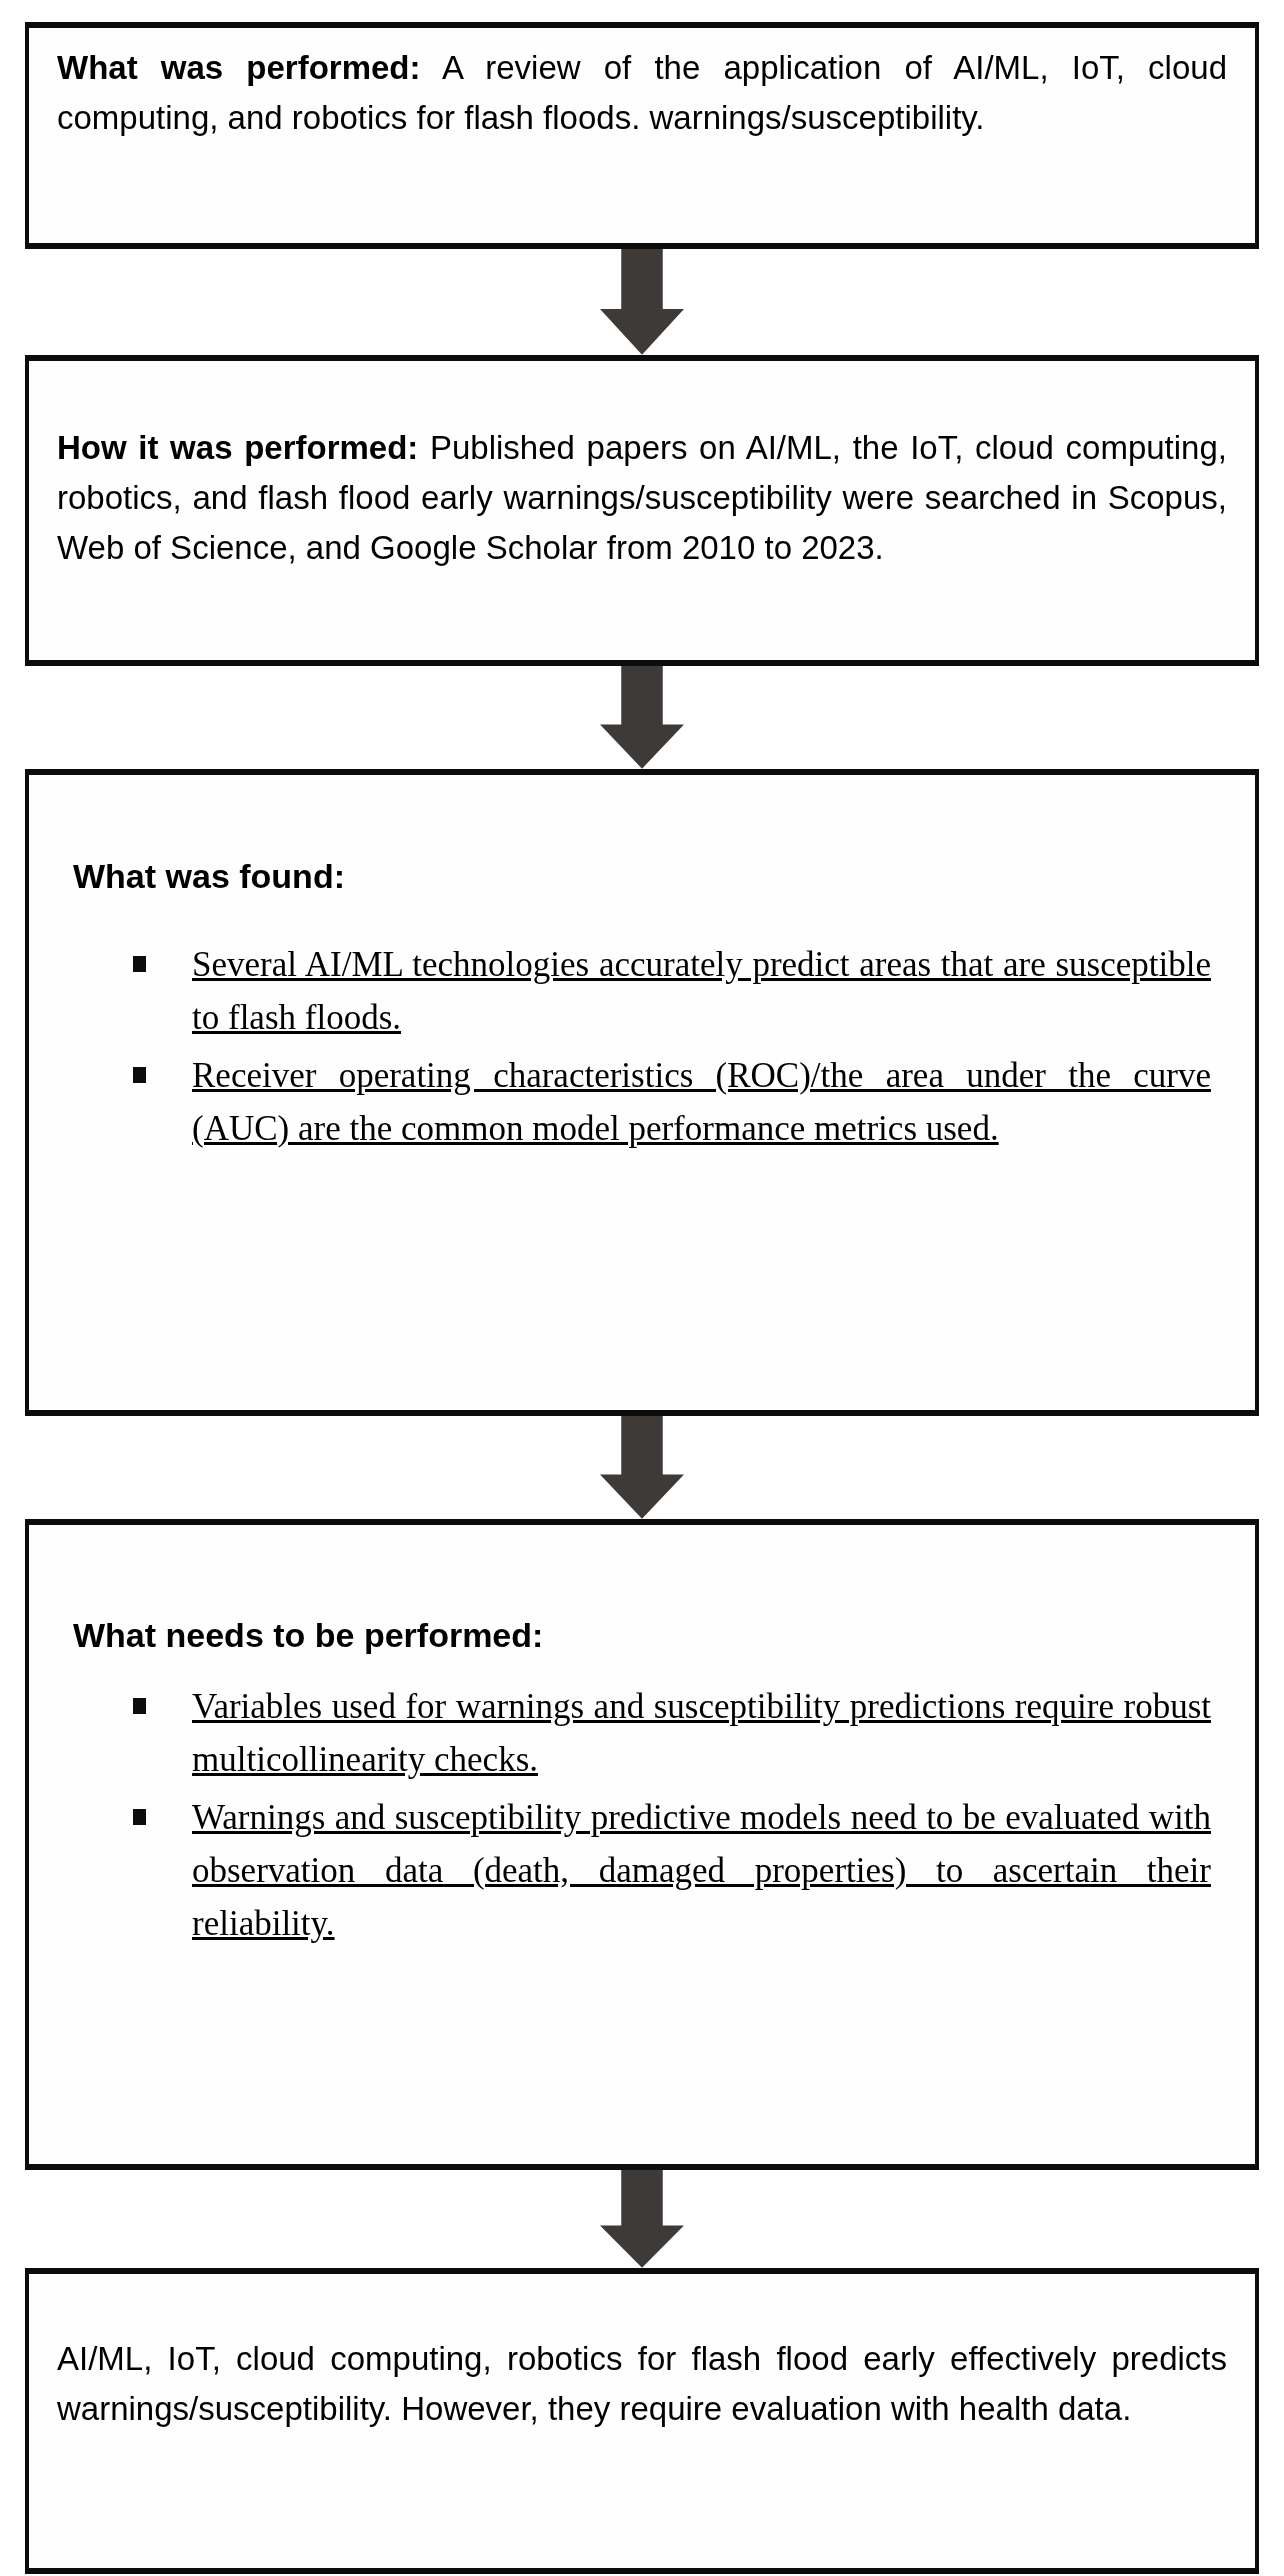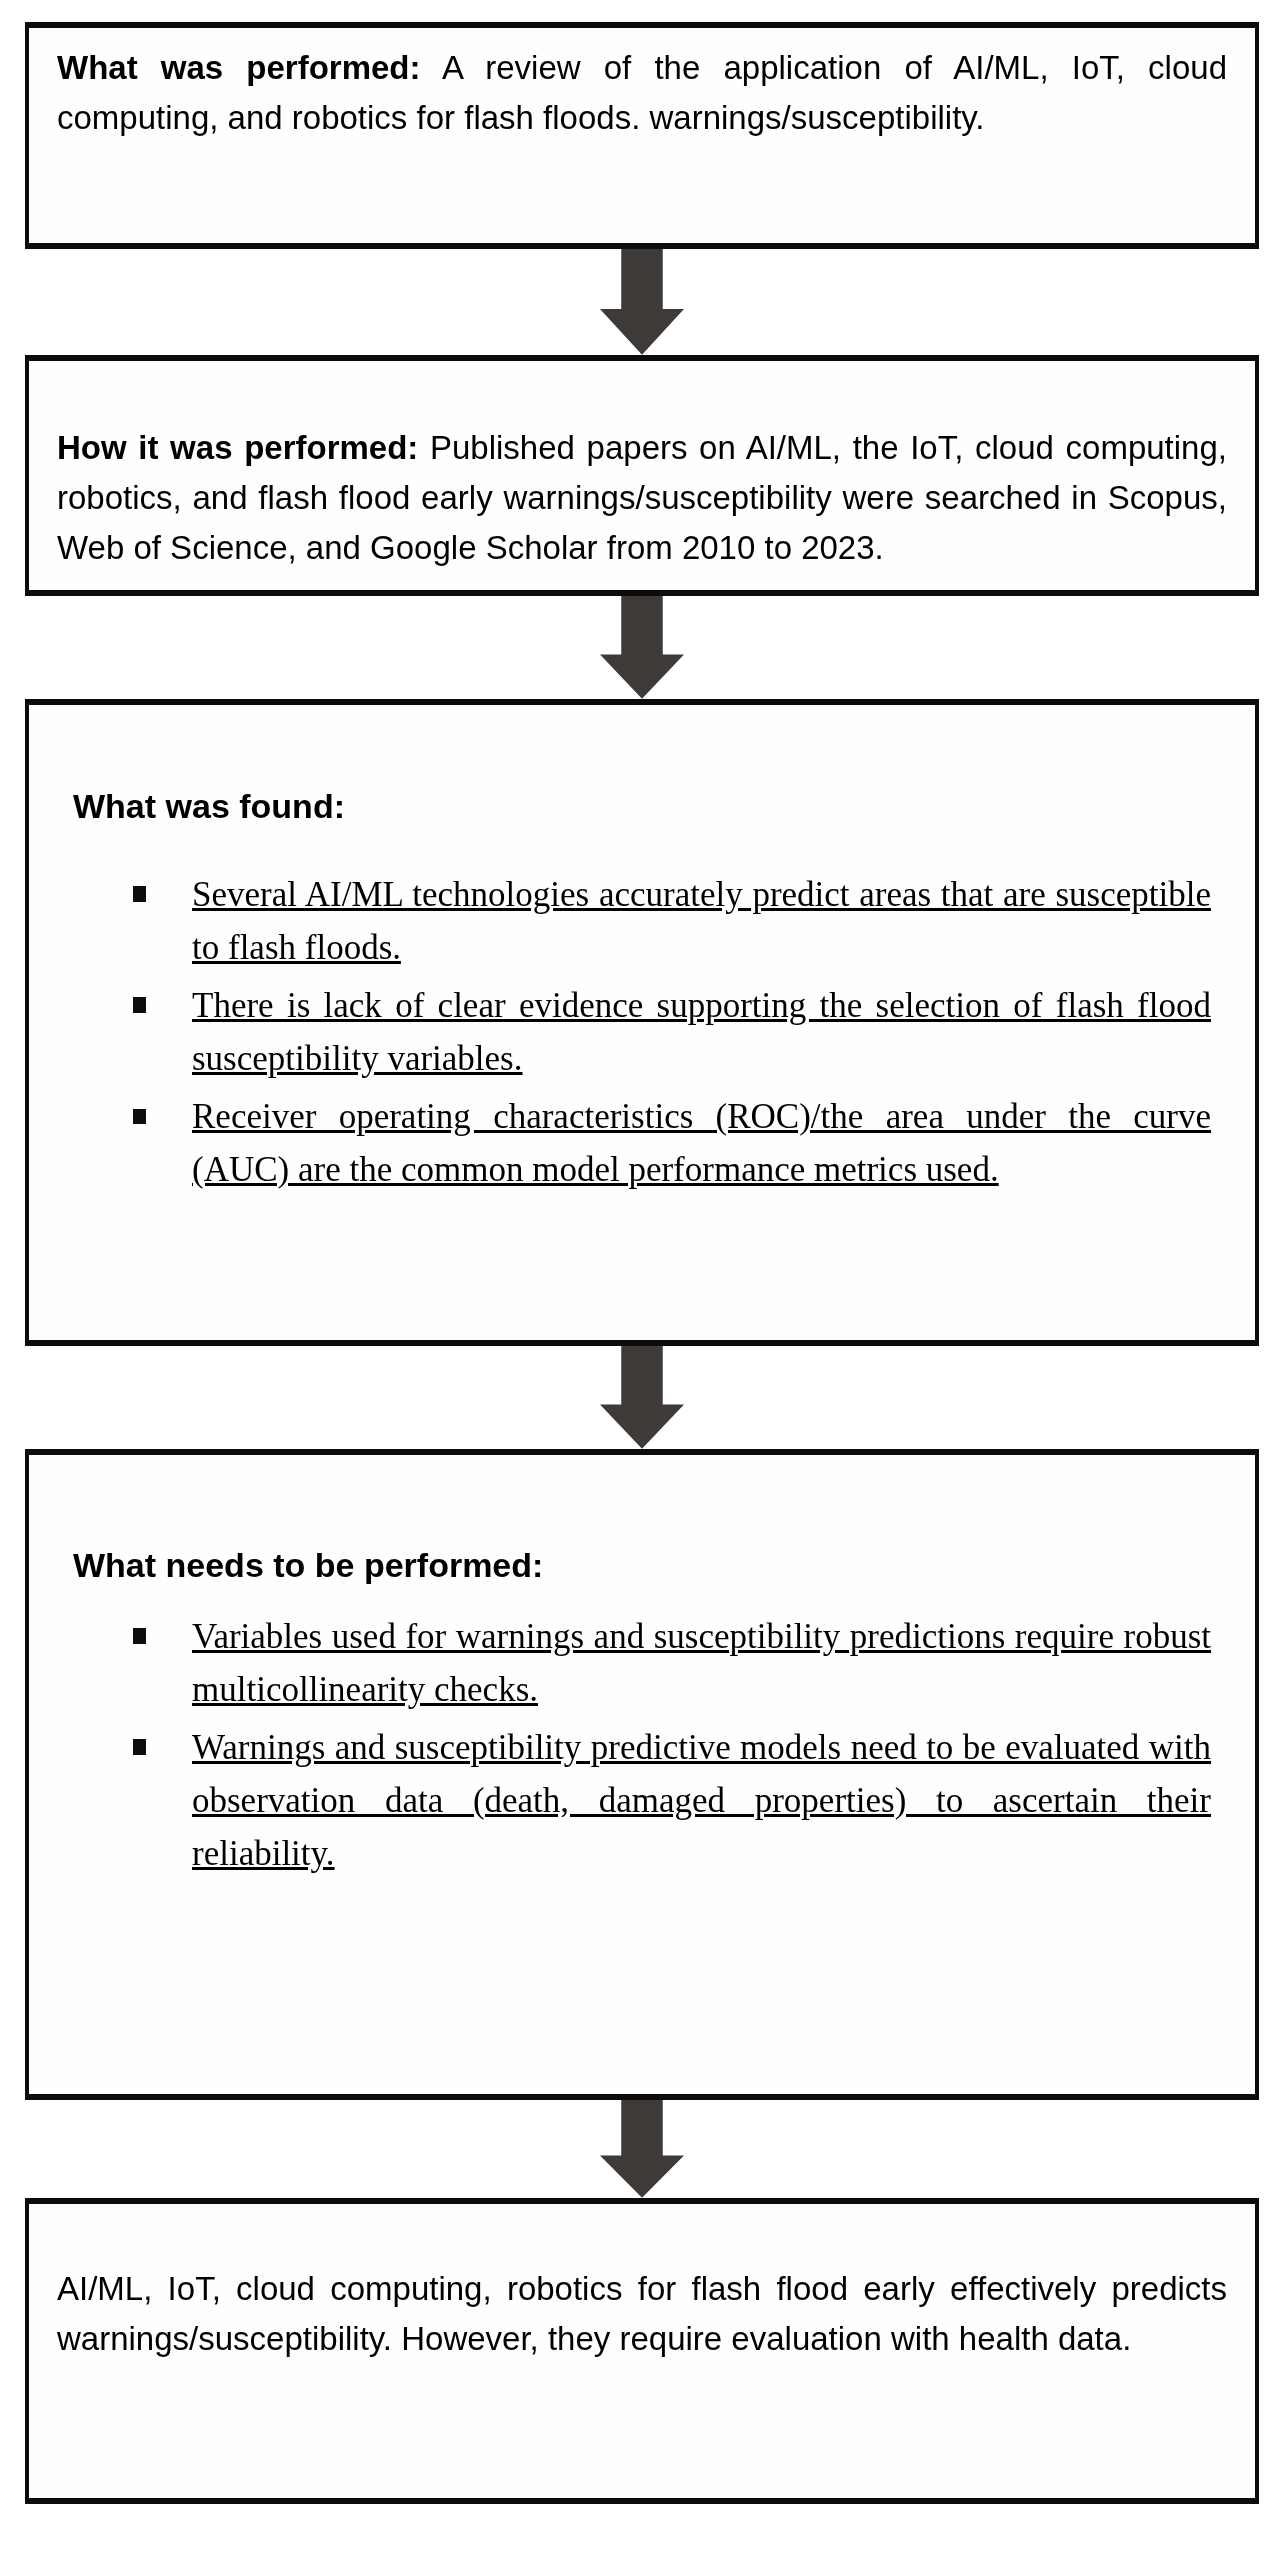--- a/index.html
+++ b/index.html
@@ -81,21 +81,21 @@
     justify-content:center;
     align-items:stretch;
   }
   .down-arrow{
     width:84px;
     background:var(--arrow-color);
     clip-path:polygon(25.3% 0, 74.7% 0, 74.7% 57%, 100% 57%, 50% 100%, 0 57%, 25.3% 57%);
   }
   
   .h-box1{height:227px;}
-  .h-box2{height:241px;}
+  .h-box2{height:311px;}
   .h-box3{height:647px;}
   .h-box4{height:651px;}
   .h-box5{height:306px;}
   .h-ar1{height:106px;}
   .h-ar2{height:103px;}
   .h-ar3{height:103px;}
   .h-ar4{height:98px;}
 </style>
 </head>
 <body>
@@ -123,24 +123,20 @@
 
     <div class="fbox h-box3 pad-c">
       <div class="box-header">What was found:</div>
       <ul class="bullets">
         <li class="bullet-item">
           <span class="bullet-marker"></span>
           <span>Several AI/ML technologies accurately predict areas that are susceptible to flash floods.</span>
         </li>
         <li class="bullet-item">
           <span class="bullet-marker"></span>
-          <span>There is lack of clear evidence supporting the selection of flash flood susceptibility variables.</span>
-        </li>
-        <li class="bullet-item">
-          <span class="bullet-marker"></span>
           <span>Receiver operating characteristics (ROC)/the area under the curve (AUC) are the common model performance metrics used.</span>
         </li>
       </ul>
     </div>
 
     <div class="arrow-zone h-ar3">
       <div class="down-arrow"></div>
     </div>
 
     <div class="fbox h-box4 pad-d">

